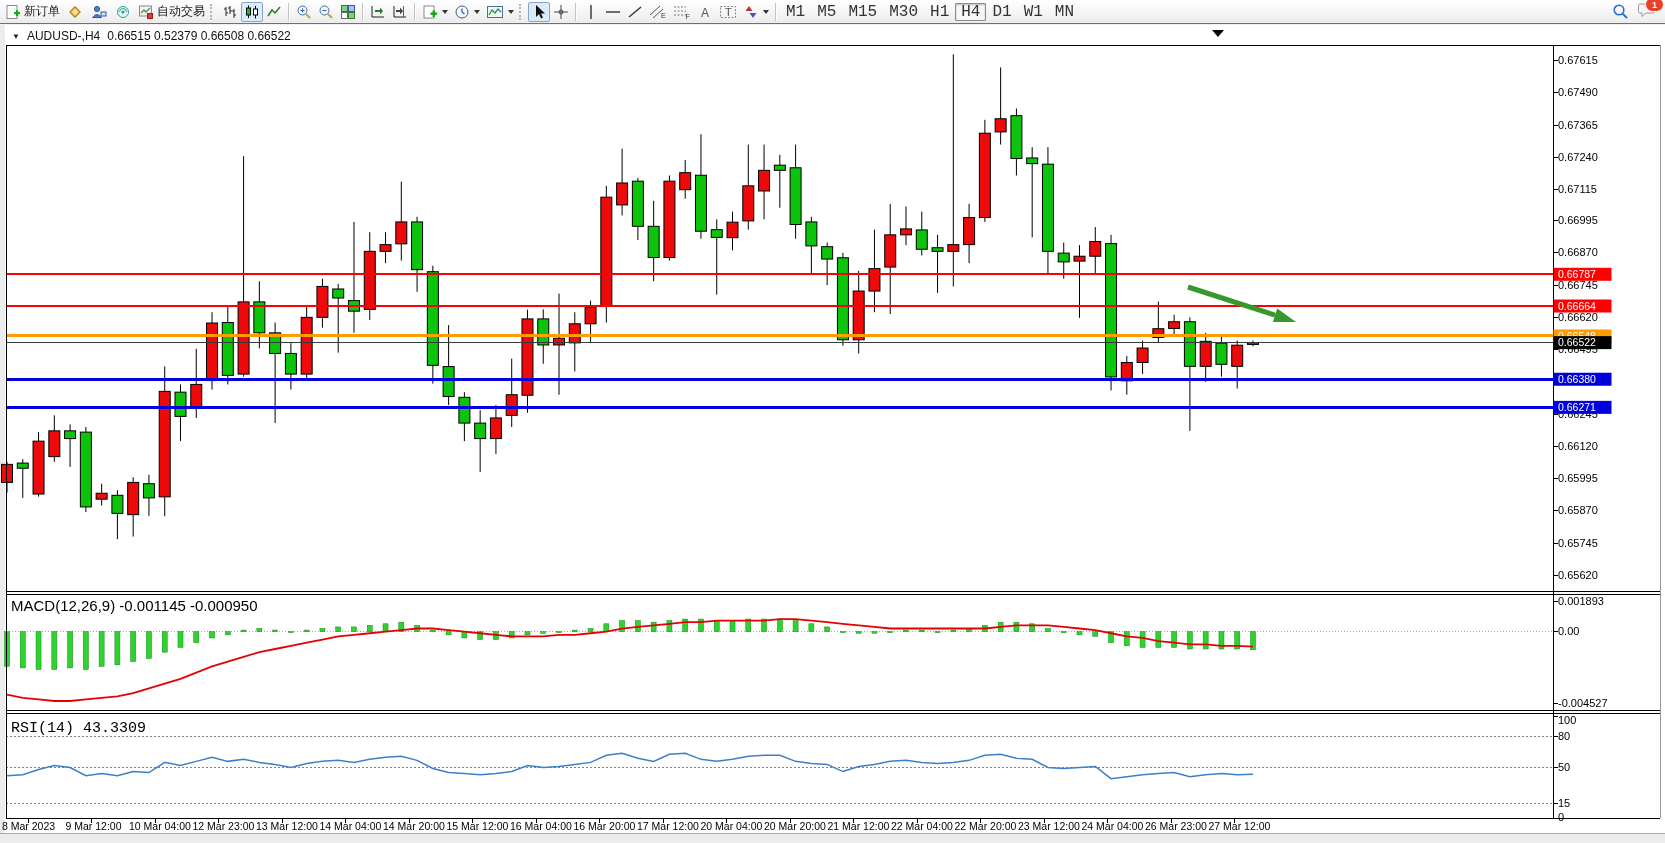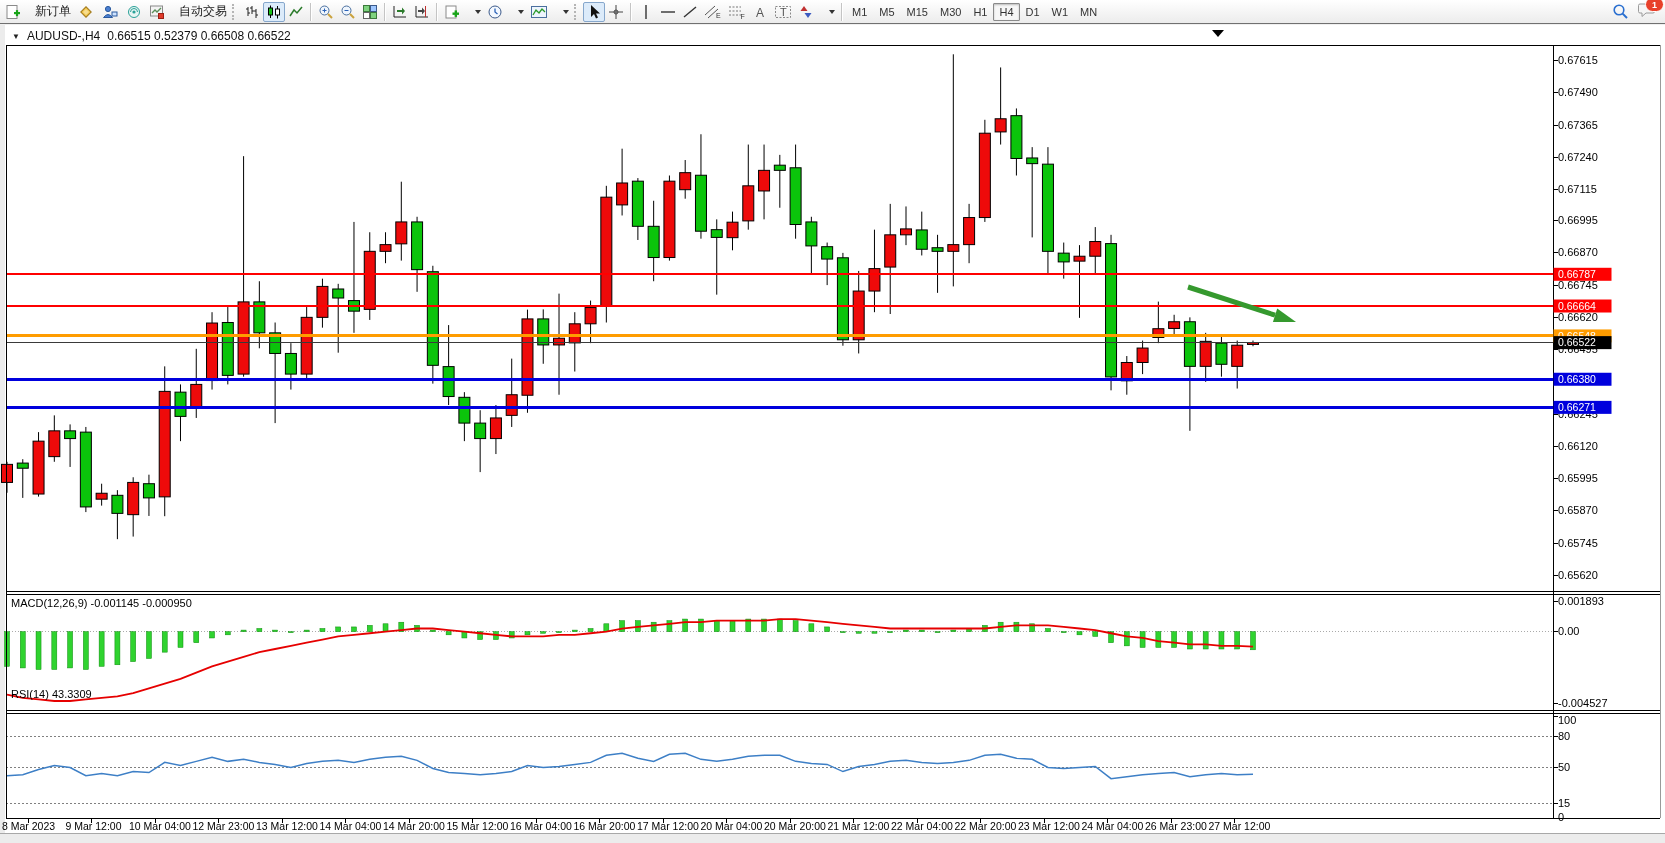--- a/index.html
+++ b/index.html
@@ -3,36 +3,36 @@
 <meta charset="utf-8">
 <style>
   html,body{margin:0;padding:0;}
   body{width:1665px;height:843px;overflow:hidden;background:#f0f0f0;font-family:"Liberation Sans",sans-serif;}
   .stage{position:relative;width:1665px;height:843px;}
   
   .toolbar{position:absolute;top:0;left:0;width:1665px;height:24px;display:flex;align-items:center;
            background:linear-gradient(#ffffff,#ececec);border-bottom:1px solid #707070;padding:0 2px;box-sizing:border-box;z-index:5;}
   .grip{width:4px;height:16px;border-left:2px dotted #b5b5b5;margin:0 3px 0 2px;}
   .sep{width:1px;height:18px;background:#c4c4c4;border-right:1px solid #fff;margin:0 3px;}
-  .tb-btn{height:20px;min-width:22px;display:flex;align-items:center;justify-content:center;gap:14px;
+  .tb-btn{height:20px;min-width:22px;display:flex;align-items:center;justify-content:center;gap:3px;
           border:1px solid transparent;border-radius:2px;background:transparent;font-size:12px;color:#222;padding:0 2px;cursor:default;}
   .tb-btn.pressed{background:#dcebfa;border-color:#86a7cc;}
   .tb-text{font-size:12px;color:#1a1a1a;white-space:nowrap;}
   .caret{width:0;height:0;border-left:3px solid transparent;border-right:3px solid transparent;border-top:4px solid #333;margin-left:1px;}
-  .tf-btn{font-size:11px;color:#333;padding:0 5px;height:18px;display:flex;align-items:center;border:1px solid transparent;background:transparent;border-radius:1px;}
+  .tf-btn{font-size:16px;color:#333;padding:0 5px;height:18px;display:flex;align-items:center;border:1px solid transparent;background:transparent;border-radius:1px;font-family:Liberation Mono, monospace;}
   .tf-btn.active{background:#f7f7f7;border-color:#8a8a8a;box-shadow:inset 0 1px 2px #bbb;}
   .tb-right{margin-left:auto;display:flex;align-items:center;gap:6px;padding-right:6px;}
   .chat-wrap{position:relative;}
   .badge{position:absolute;top:-4px;right:-7px;min-width:13px;height:13px;border-radius:8px;background:#e8402a;color:#fff;
          font-size:9px;font-weight:bold;display:flex;align-items:center;justify-content:center;padding:0 2px;border:1px solid #fff;}
   
   .window{position:absolute;top:25px;left:0;width:1665px;height:808px;background:#fff;}
   .title-row{position:absolute;top:29px;left:12px;display:flex;align-items:center;gap:7px;font-size:12px;color:#111;z-index:3;}
   .title-drop{font-size:8px;color:#222;}
-  .overlay-label{position:absolute;font-size:11px;color:#000;z-index:3;white-space:nowrap;text-align:center;}
+  .overlay-label{position:absolute;font-size:15px;color:#000;z-index:3;white-space:nowrap;text-align:center;}
   #chart-svg{position:absolute;top:0;left:0;z-index:1;}
   .statusbar{position:absolute;top:833px;left:0;width:1665px;height:10px;background:#ececec;border-top:1px solid #a8a8a8;z-index:4;}
   svg text{font-family:"Liberation Sans",sans-serif;}
 </style>
 </head>
 <body>
 
 <div class="stage">
 
   <div class="toolbar">
@@ -253,21 +253,21 @@
 
   <div class="window"></div>
 
   <div class="title-row">
     <span class="title-drop">▼</span>
     <span>AUDUSD-,H4</span>
     <span>0.66515 0.52379 0.66508 0.66522</span>
   </div>
 
   <div class="overlay-label" style="top:597px;left:11px;">MACD(12,26,9) -0.001145 -0.000950</div>
-  <div class="overlay-label" style="top:688px;left:11px;">RSI(14) 43.3309</div>
+  <div class="overlay-label" style="top:720px;left:11px;font-family:Liberation Mono, monospace;">RSI(14) 43.3309</div>
 
   <svg id="chart-svg" width="1665" height="843" viewBox="0 0 1665 843">
       <rect x="0" y="25" width="5" height="808" fill="#ececec"></rect>
       <line x1="6" y1="631.6684782608696" x2="1553" y2="631.6684782608696" stroke="#aaa" stroke-dasharray="1,2" shape-rendering="crispEdges"></line>
       <rect x="4.5" y="631.6684782608696" width="5" height="34.67391304347825" fill="#2fd32f" stroke="#0a8a0a" stroke-width="0.5"></rect>
       <rect x="20.272" y="631.6684782608696" width="5" height="36.249999999999886" fill="#2fd32f" stroke="#0a8a0a" stroke-width="0.5"></rect>
       <rect x="36.044" y="631.6684782608696" width="5" height="37.826086956521635" fill="#2fd32f" stroke="#0a8a0a" stroke-width="0.5"></rect>
       <rect x="51.816" y="631.6684782608696" width="5" height="37.826086956521635" fill="#2fd32f" stroke="#0a8a0a" stroke-width="0.5"></rect>
       <rect x="67.588" y="631.6684782608696" width="5" height="36.249999999999886" fill="#2fd32f" stroke="#0a8a0a" stroke-width="0.5"></rect>
       <rect x="83.36" y="631.6684782608696" width="5" height="37.826086956521635" fill="#2fd32f" stroke="#0a8a0a" stroke-width="0.5"></rect>

